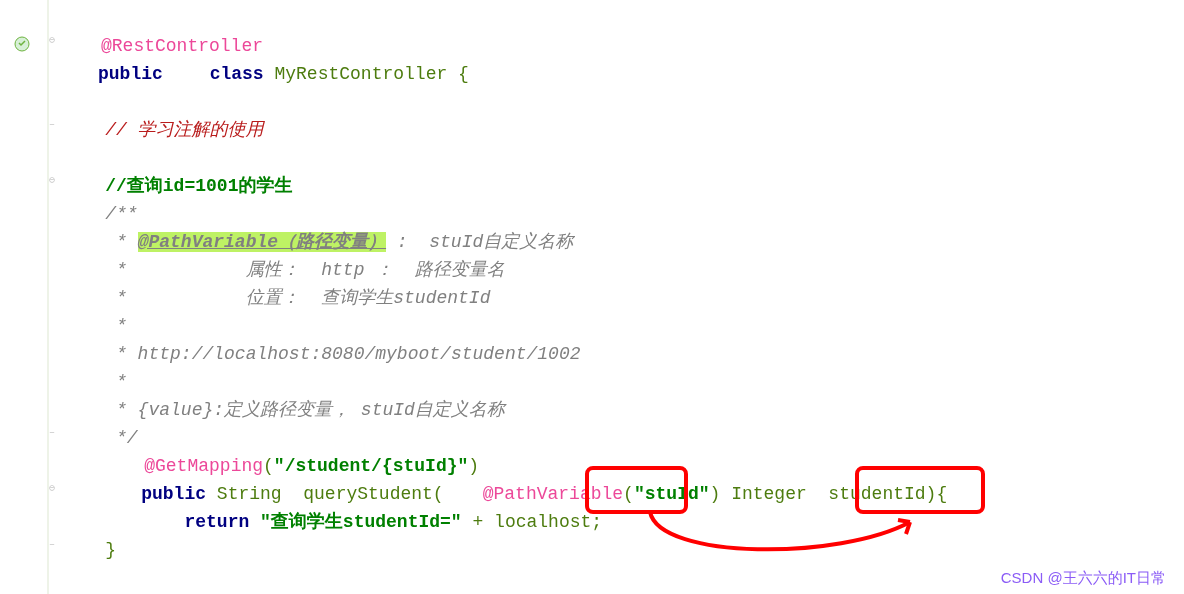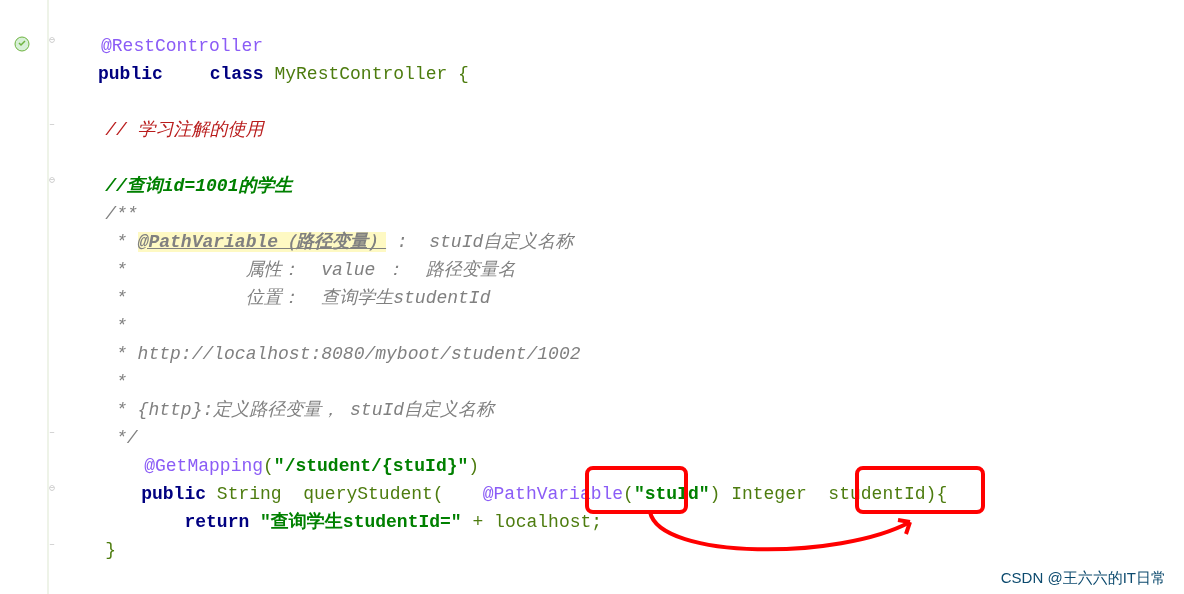--- a/index.html
+++ b/index.html
@@ -36,28 +36,28 @@
     color: #c8c8c8;
     line-height: 1;
   }
   .code {
     position: absolute;
     left: 62px;
     top: 4px;
     white-space: pre;
     line-height: 28px;
   }
-  .annotation { color: #8b5cf6; padding-left: 39px; }
+  .annotation { color: #ec4899; padding-left: 39px; }
   .keyword { color: #000080; font-weight: bold; margin-left: 36px; }
   .text { color: #4d7c0f; }
   .comment-italic { color: #b91c1c; font-style: italic; }
-  .comment-green { color: #008000; font-style: italic; font-weight: bold; }
+  .comment-green { color: #008000; font-weight: bold; }
   .comment-doc { color: #808080; font-style: italic; }
   .highlight-doc {
-    background: #fef9c3;
+    background: #bef264;
     color: #808080;
     font-style: italic;
     font-weight: bold;
     text-decoration: underline;
   }
   .string { color: #008000; font-weight: bold; }
   .redbox1 {
     position: absolute;
     left: 585px;
     top: 466px;
@@ -80,21 +80,21 @@
   .arrow-svg {
     position: absolute;
     left: 540px;
     top: 500px;
     pointer-events: none;
   }
   .watermark {
     position: absolute;
     right: 18px;
     bottom: 6px;
-    color: #0c4a6e;
+    color: #8b5cf6;
     font-size: 15px;
     font-family: sans-serif;
   }
 </style>
 </head>
 <body>
 
 <div class="gutter">
   <svg class="gutter-icon" viewBox="0 0 16 16">
     <circle cx="8" cy="8" r="7" fill="#d7f0d7" stroke="#6db33f" stroke-width="1"></circle>
@@ -111,26 +111,26 @@
 
 <div class="code">
 <span class="annotation">@RestController</span>
 <span class="keyword">public</span><span class="text"> </span><span class="keyword">class</span><span class="text"> MyRestController {</span>
 
     <span class="comment-italic">// 学习注解的使用</span>
 
     <span class="comment-green">//查询id=1001的学生</span>
     <span class="comment-doc">/**</span>
     <span class="comment-doc"> * </span><span class="highlight-doc">@PathVariable（路径变量）</span><span class="comment-doc"> :  stuId自定义名称</span>
-    <span class="comment-doc"> *           属性：  value ：  路径变量名</span>
+    <span class="comment-doc"> *           属性：  http ：  路径变量名</span>
     <span class="comment-doc"> *           位置：  查询学生studentId</span>
     <span class="comment-doc"> *</span>
     <span class="comment-doc"> * http://localhost:8080/myboot/student/1002</span>
     <span class="comment-doc"> *</span>
-    <span class="comment-doc"> * {http}:定义路径变量， stuId自定义名称</span>
+    <span class="comment-doc"> * {value}:定义路径变量， stuId自定义名称</span>
     <span class="comment-doc"> */</span>
     <span class="annotation">@GetMapping</span><span class="text">(</span><span class="string">"/student/{stuId}"</span><span class="text">)</span>
     <span class="keyword">public</span><span class="text"> String  queryStudent(</span><span class="annotation">@PathVariable</span><span class="text">(</span><span class="string">"stuId"</span><span class="text">) Integer  studentId){</span>
         <span class="keyword">return</span><span class="text"> </span><span class="string">"查询学生studentId="</span><span class="text"> + localhost;</span>
     <span class="text">}</span>
 </div>
 
 <div class="redbox1"></div>
 <div class="redbox2"></div>
 

